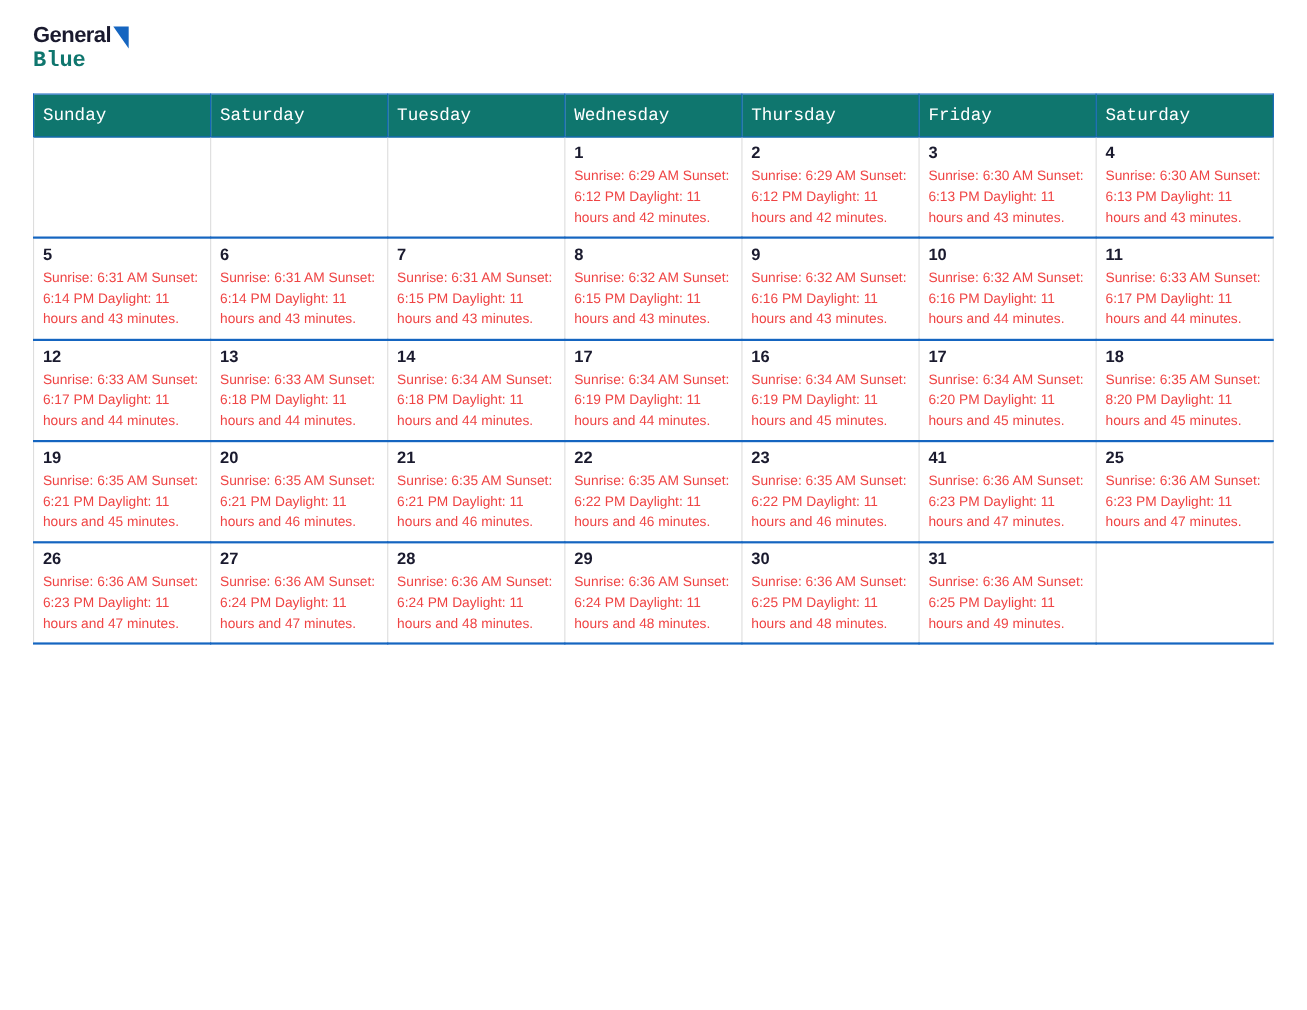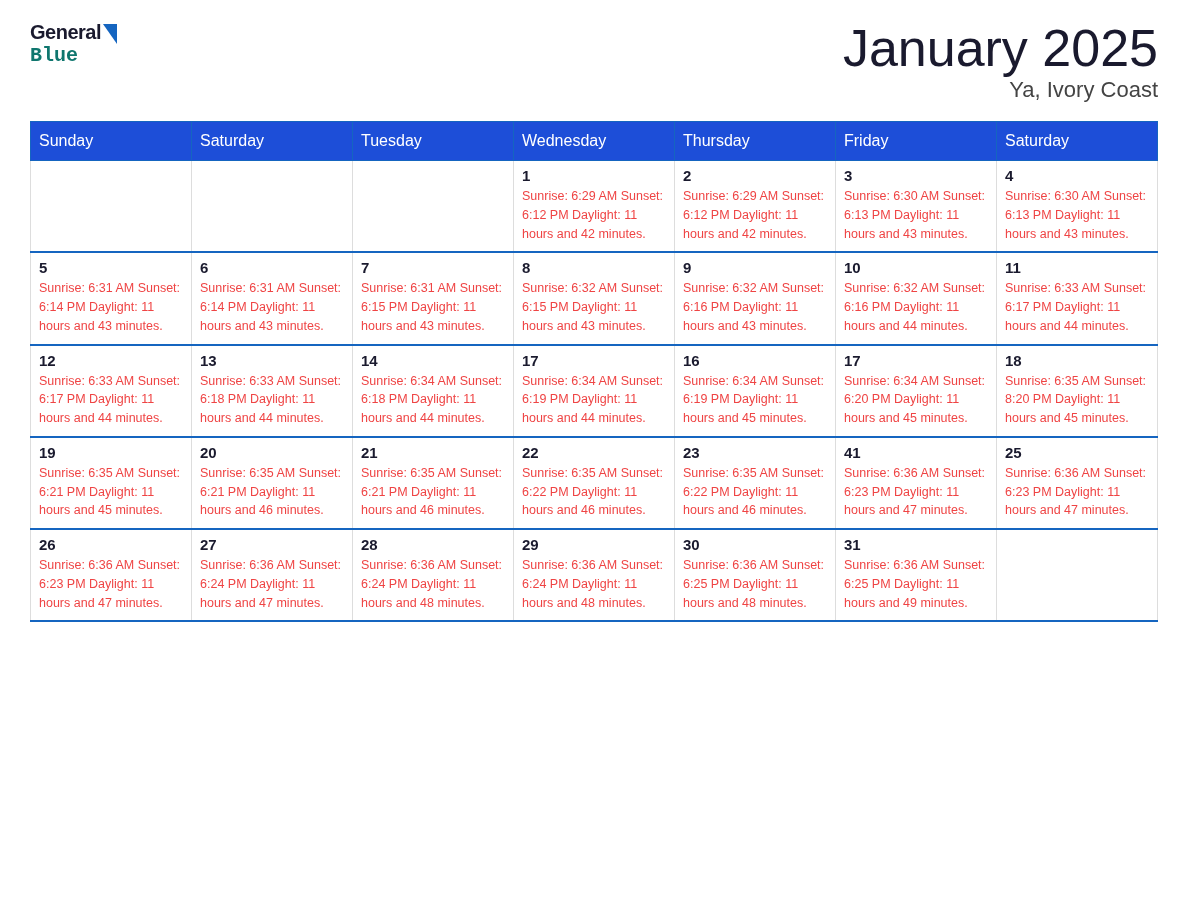--- a/index.html
+++ b/index.html
@@ -58,21 +58,22 @@
     .title-block h2 {
       font-size: 22px;
       font-weight: 400;
       color: #444;
     }
     table {
       width: 100%;
       border-collapse: collapse;
     }
     thead tr {
-      background-color: #1d4ed8;
+      background-color: #0f766e;
+      font-family: Liberation Mono, monospace;
     }
     thead th {
       color: #fff;
       font-size: 16px;
       font-weight: 500;
       padding: 10px 8px;
       text-align: left;
       border: 1px solid #1565c0;
     }
     tbody tr {
@@ -104,24 +105,20 @@
 </head>
 <body>
 
 <div class="header">
   <div class="logo">
     <div class="logo-text">
       <span class="logo-general">General</span>
       <div class="logo-triangle"></div>
     </div>
     <span class="logo-blue">Blue</span>
-  </div>
-  <div class="title-block">
-    <h1>January 2025</h1>
-    <h2>Ya, Ivory Coast</h2>
   </div>
 </div>
 
 <table>
   <thead>
     <tr>
     <th>Sunday</th>
         <th>Saturday</th>
         <th>Tuesday</th>
         <th>Wednesday</th>

